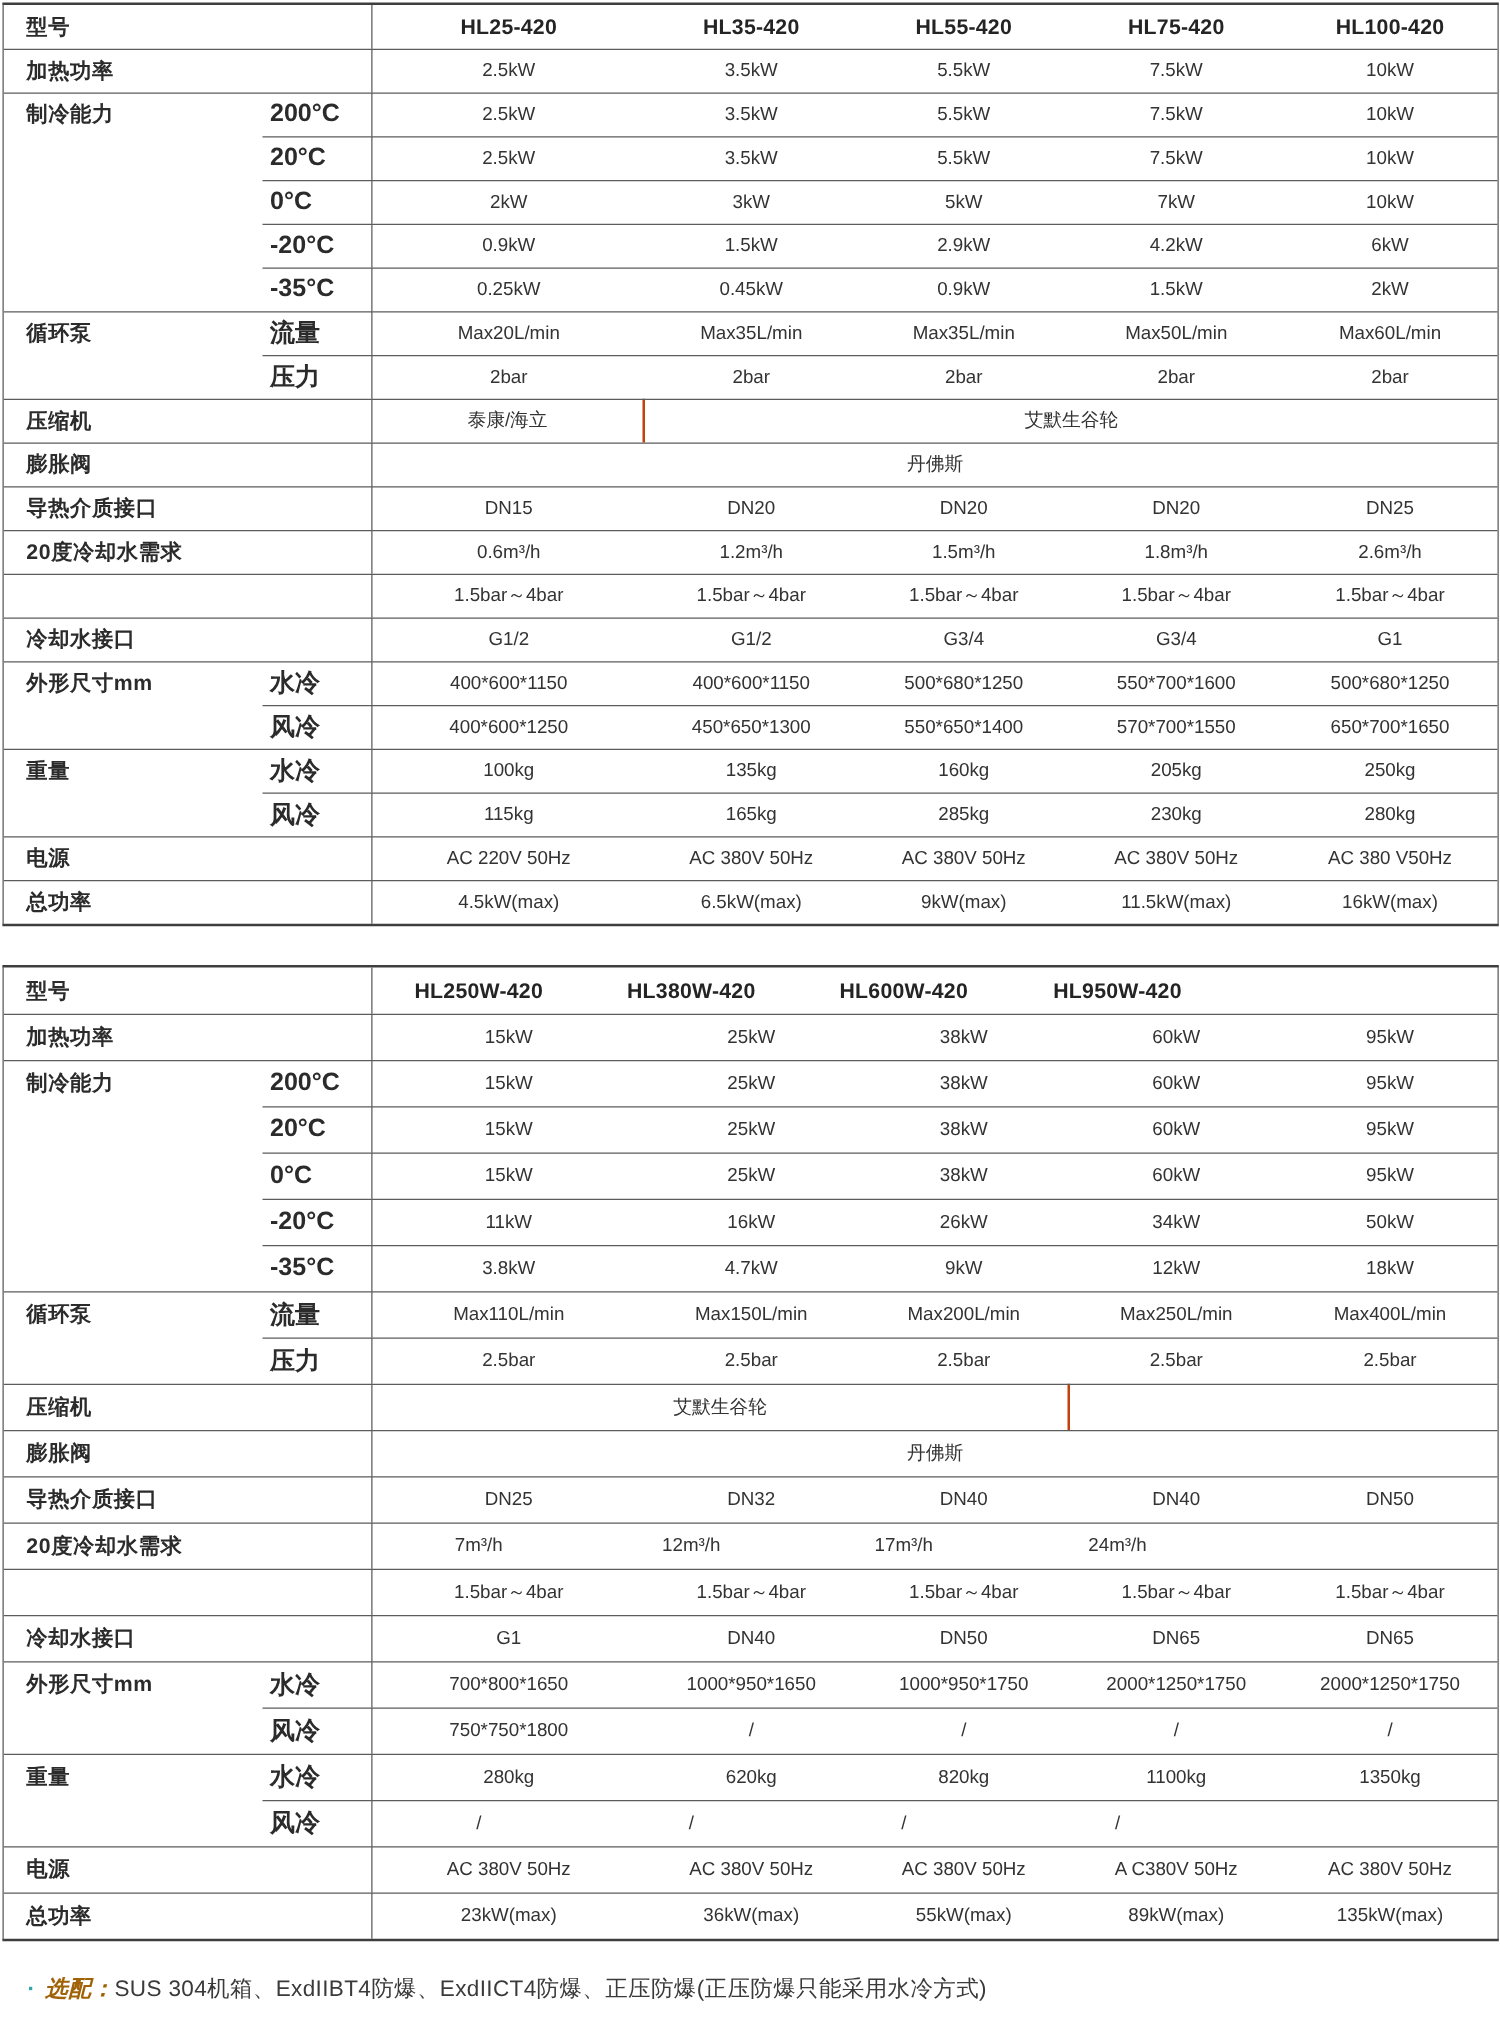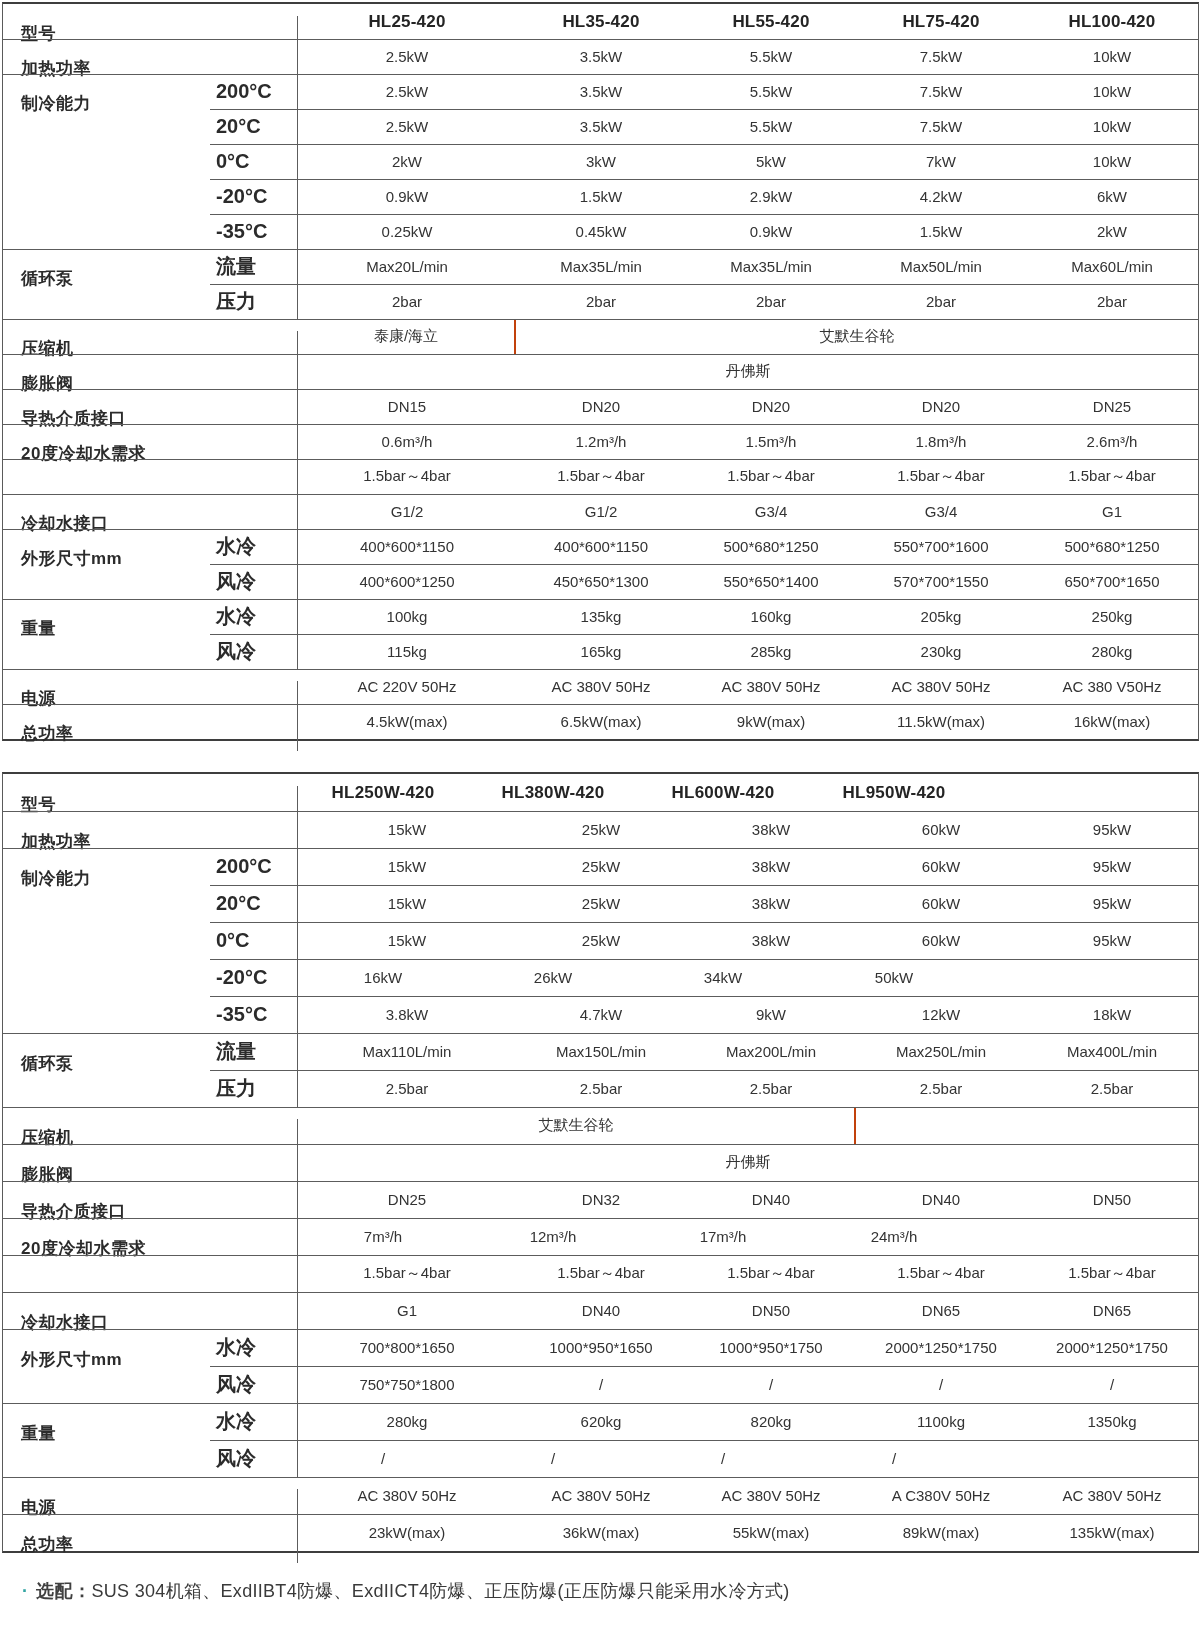--- a/index.html
+++ b/index.html
@@ -18,21 +18,21 @@
     background:#fff;
   }
   #t1{margin:2px 0 0 2px;}
   #t2{margin:31px 0 0 2px;}
   .row{display:flex;position:relative;}
   #t1 .row{height:35px;}
   #t2 .row{height:37px;}
   .hline{position:absolute;left:0;top:0;right:0;height:1px;background:#5c5c5c;}
   .hline.partial{left:207px;}
   .c{display:flex;align-items:center;box-sizing:border-box;height:100%;}
-  .lab{justify-content:flex-start;padding-left:18px;font-weight:bold;font-size:17px;color:#2b2b2b;letter-spacing:.5px;margin-top:12px;}
+  .lab{justify-content:flex-start;padding-left:18px;font-weight:bold;font-size:17px;color:#2b2b2b;letter-spacing:.5px;}
   .lab.wide{width:295px;border-right:1px solid #5c5c5c;}
   .lab.narrow{width:207px;}
   .sub{width:88px;border-right:1px solid #5c5c5c;justify-content:flex-start;padding-left:6px;font-weight:bold;font-size:20px;color:#2b2b2b;}
   .val{justify-content:center;font-size:15px;color:#333333;}
   .v0{width:218px;}.v1{width:170px;}.v2{width:170px;}.v3{width:170px;}.v4{width:172px;}
   .merged{flex:1;}
   .divr{border-right:2px solid #c2410c;}
   .model{font-weight:bold;font-size:17px;color:#242424;letter-spacing:.2px;}
   .note{margin:26px 0 0 22px;font-size:18px;display:flex;align-items:baseline;}
   .note-bullet{font-weight:bold;margin-right:8px;}
@@ -280,20 +280,21 @@
       <div class="c val v0">15kW</div>
       <div class="c val v1">25kW</div>
       <div class="c val v2">38kW</div>
       <div class="c val v3">60kW</div>
       <div class="c val v4">95kW</div>
     </div>
     <div class="row">
       <div class="hline partial"></div>
       <div class="c lab narrow"></div>
       <div class="c sub">-20°C</div>
+      <div class="c val v0">11kW</div>
       <div class="c val v1">16kW</div>
       <div class="c val v2">26kW</div>
       <div class="c val v3">34kW</div>
       <div class="c val v4">50kW</div>
     </div>
     <div class="row">
       <div class="hline partial"></div>
       <div class="c lab narrow"></div>
       <div class="c sub">-35°C</div>
       <div class="c val v0">3.8kW</div>
@@ -421,15 +422,15 @@
       <div class="c val v0">23kW(max)</div>
       <div class="c val v1">36kW(max)</div>
       <div class="c val v2">55kW(max)</div>
       <div class="c val v3">89kW(max)</div>
       <div class="c val v4">135kW(max)</div>
     </div>
   </div>
 
 <div class="note">
   <span class="note-bullet" style="color: rgb(50, 165, 163);">·</span>
-    <span class="note-label" style="color: #404040;">选配：</span>
+    <span class="note-label" style="color: #a16207; font-style: italic;">选配：</span>
     <span class="note-text">SUS 304机箱、ExdIIBT4防爆、ExdIICT4防爆、正压防爆(正压防爆只能采用水冷方式)</span>
 </div>
 
 </body></html>

